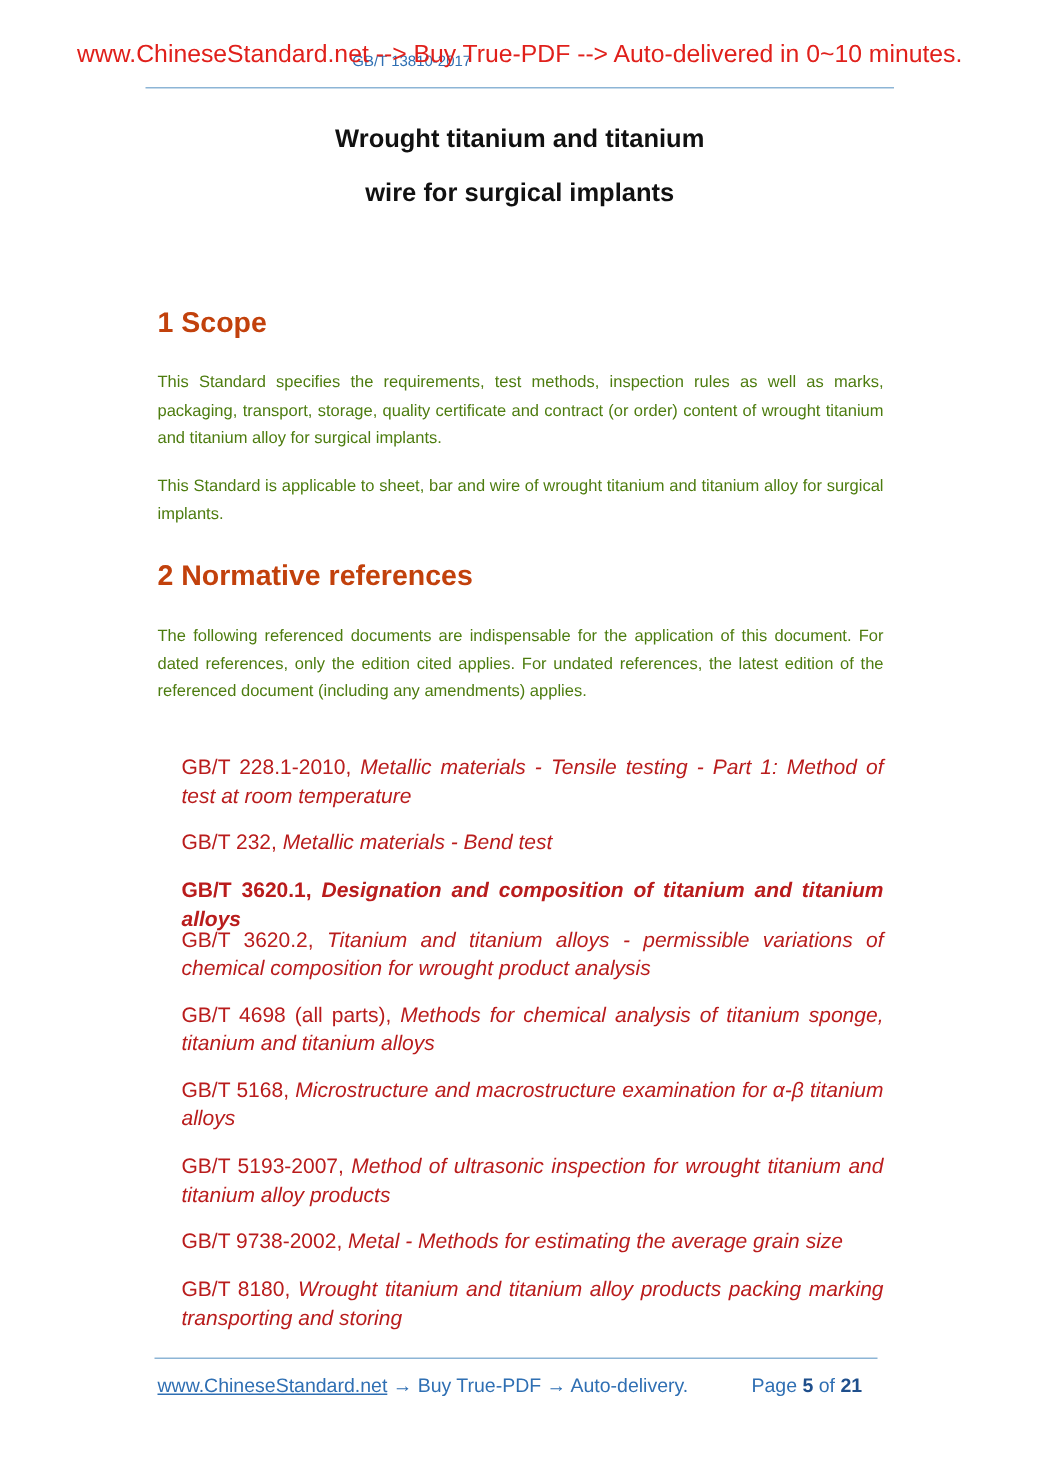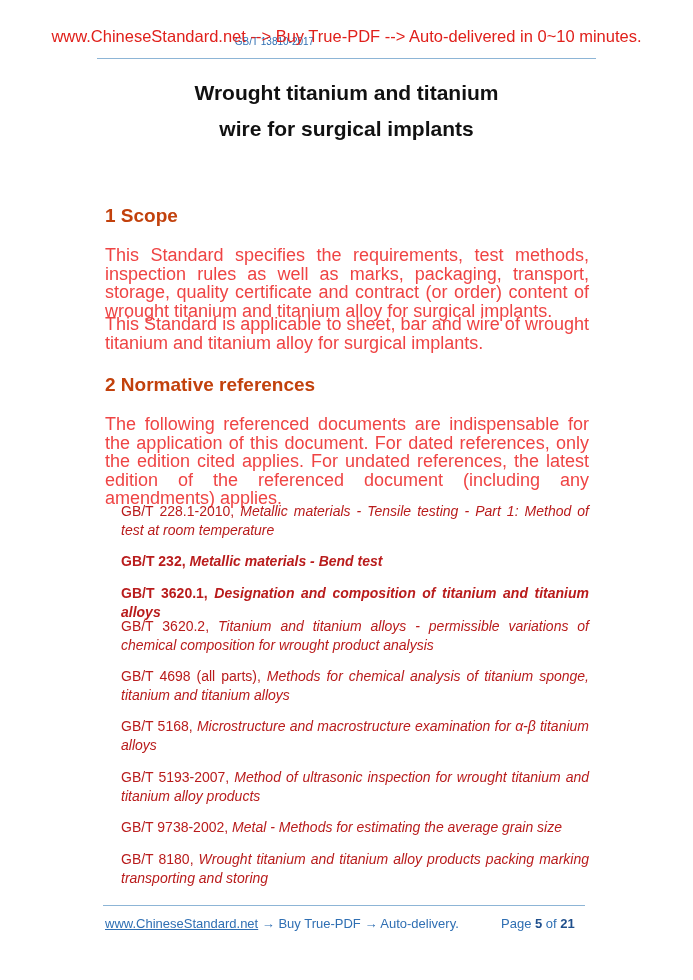--- a/index.html
+++ b/index.html
@@ -4,25 +4,25 @@
 <style>
   html, body { margin: 0; padding: 0; background: #ffffff; }
   body { width: 693px; height: 980px; position: relative; overflow: hidden;
          font-family: "Liberation Sans", sans-serif; color: #111; }
   .abs { position: absolute; }
   .banner { top: 26px; left: 0; width: 693px; text-align: center; font-size: 16.5px;
             color: #e0201b; white-space: nowrap; line-height: 20px; z-index: 2; }
   .std-code { top: 35px; left: 0; width: 549px; text-align: center; font-size: 10px;
               color: #2f6fb3; line-height: 14px; z-index: 1; }
   .hline { height: 1px; background: #8db5d6; }
-  .title { left: 0; width: 693px; text-align: center; font-weight: bold; font-size: 21px;
+  .title { left: 0; width: 693px; text-align: center; font-weight: bold; font-size: 17px;
            line-height: 22px; color: #111; }
   .h { left: 105px; font-weight: bold; font-size: 19px; line-height: 22px; color: #c2410c; }
-  .para { left: 105px; width: 484px; font-size: 18px; line-height: 18.6px; text-align: justify;
-          text-align-last: left; color: #ef4444; }
+  .para { left: 105px; width: 484px; font-size: 11px; line-height: 18.6px; text-align: justify;
+          text-align-last: left; color: #4d7c0f; }
   .ref { left: 121px; width: 468px; font-size: 14px; line-height: 18.6px; text-align: justify;
          text-align-last: left; color: #b91c1c; }
   .ref i { font-style: italic; }
   .footer-link { top: 916px; left: 105px; font-size: 13px; color: #2f6fb3; white-space: nowrap; }
   .footer-link a { color: #2f6fb3; text-decoration: underline; }
   .footer-page { top: 916px; left: 501px; font-size: 13px; color: #2f6fb3; white-space: nowrap; }
   .footer-page b { font-weight: bold; color: #1f4f8c; }
 </style>
 </head>
 <body>
@@ -37,21 +37,21 @@
 <div class="abs h" style="top:205px;">1 Scope</div>
 <div class="abs para" style="top:246px;">This Standard specifies the requirements, test methods, inspection rules as well as marks, packaging, transport, storage, quality certificate and contract (or order) content of wrought titanium and titanium alloy for surgical implants.</div>
 <div class="abs para" style="top:315px;">This Standard is applicable to sheet, bar and wire of wrought titanium and titanium alloy for surgical implants.</div>
 
 <div class="abs h" style="top:374px;">2 Normative references</div>
 <div class="abs para" style="top:415px;">The following referenced documents are indispensable for the application of this document. For dated references, only the edition cited applies. For undated references, the latest edition of the referenced document (including any amendments) applies.</div>
 
 <div class="abs ref" style="top:502px;">
   <span>GB/T 228.1-2010, </span><i>Metallic materials - Tensile testing - Part 1: Method of test at room temperature</i>
 </div>
-<div class="abs ref" style="top:552px;font-weight:bold;">
+<div class="abs ref" style="top:552px;">
   <span>GB/T 232, </span><i>Metallic materials - Bend test</i>
 </div>
 <div class="abs ref" style="top:584px;font-weight:bold;">
   <span>GB/T 3620.1, </span><i>Designation and composition of titanium and titanium alloys</i>
 </div>
 <div class="abs ref" style="top:617px;">
   <span>GB/T 3620.2, </span><i>Titanium and titanium alloys - permissible variations of chemical composition for wrought product analysis</i>
 </div>
 <div class="abs ref" style="top:667px;">
   <span>GB/T 4698 (all parts), </span><i>Methods for chemical analysis of titanium sponge, titanium and titanium alloys</i>

